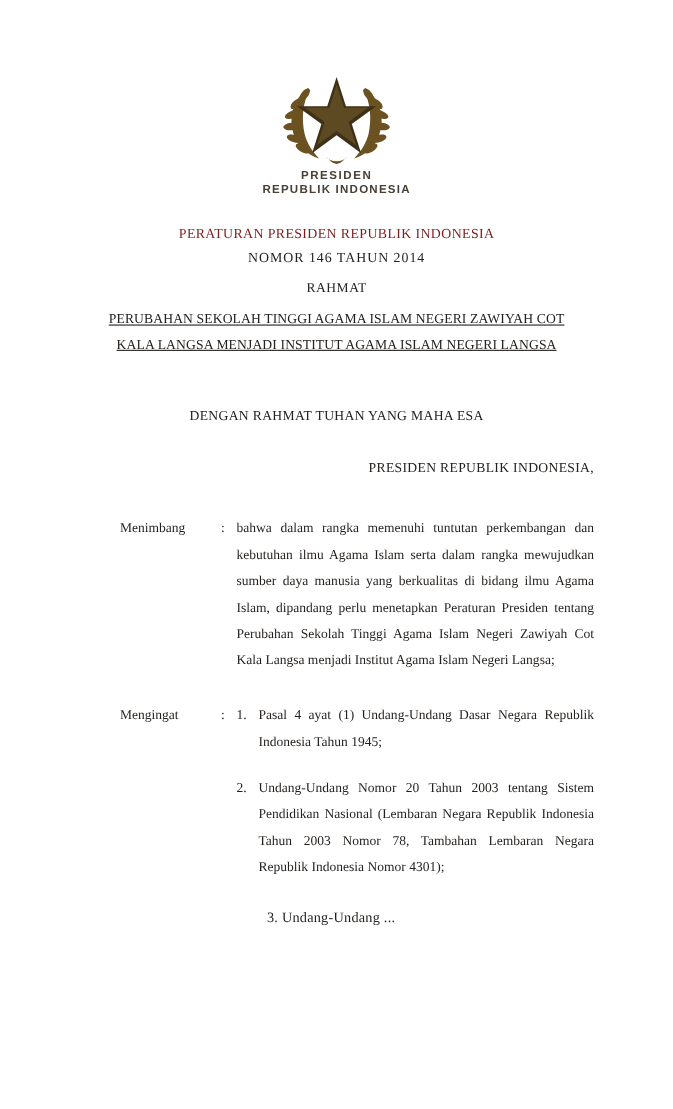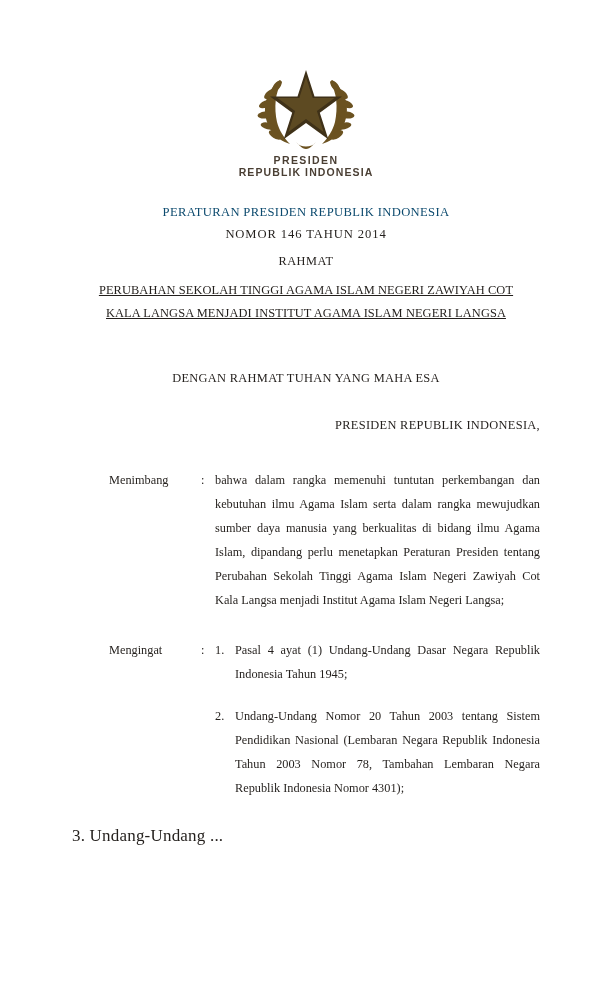--- a/index.html
+++ b/index.html
@@ -54,21 +54,21 @@
 
   
   .title-block {
     margin-top: 22px;
     text-align: center;
   }
   .title-line {
     font-size: 12.6px;
     letter-spacing: 0.35px;
     line-height: 1.75;
-    color: #0c4a6e;
+    color: #7f1d1d;
   }
   .title-nomor {
     font-size: 12.6px;
     letter-spacing: 0.9px;
     line-height: 1.9;
   }
   .title-tentang {
     font-size: 12.3px;
     letter-spacing: 0.5px;
     line-height: 2.3;
@@ -139,23 +139,23 @@
     font-size: 12.3px;
     line-height: 1.95;
   }
   .num-text {
     flex: 1 1 auto;
     font-size: 12.3px;
     line-height: 1.95;
     text-align: justify;
   }
   .footer-cont {
-    text-align: left;
+    text-align: center;
     padding-right: 10px;
-    font-size: 17px;
+    font-size: 13px;
     letter-spacing: 0.2px;
   }
 </style>
 </head>
 <body>
 
 <div class="page">
 
   <div class="emblem-wrap">
     <div class="emblem">

